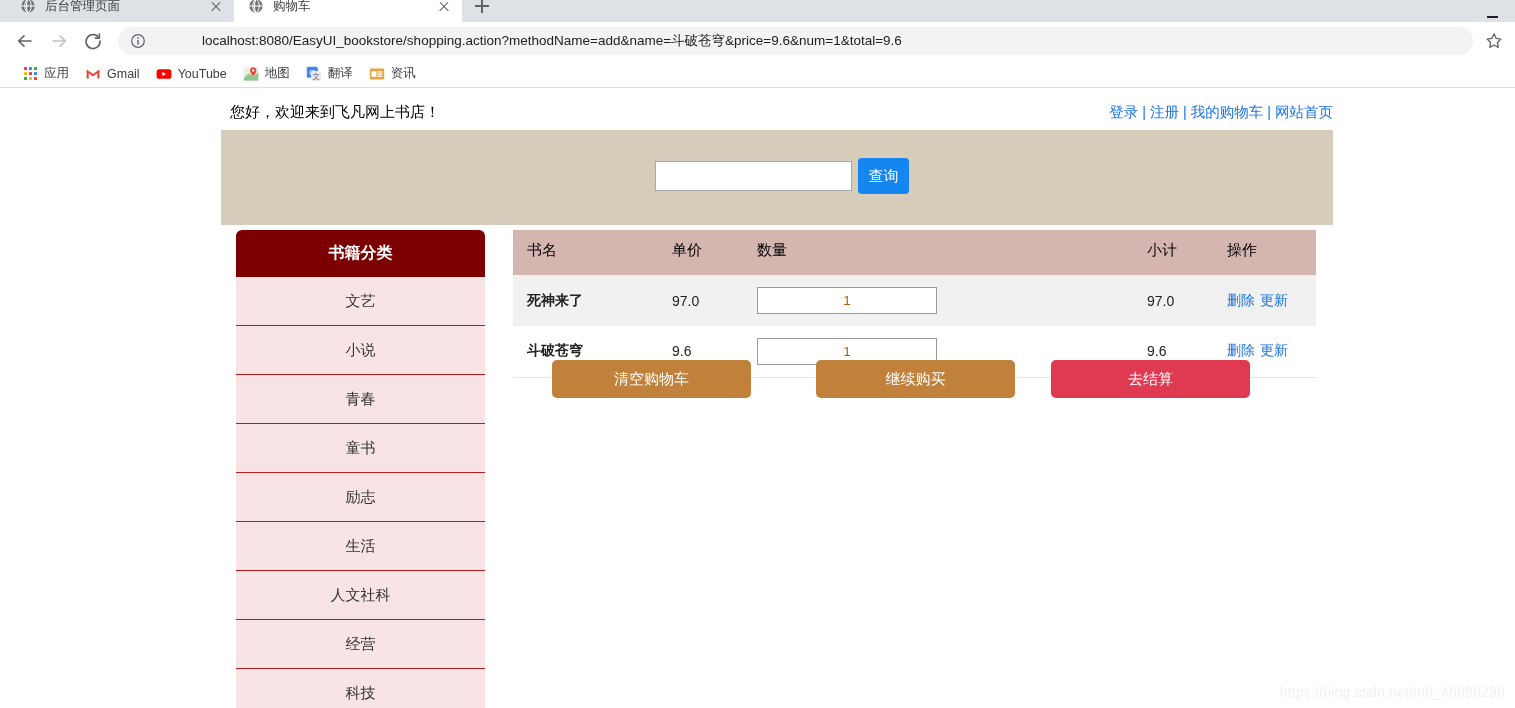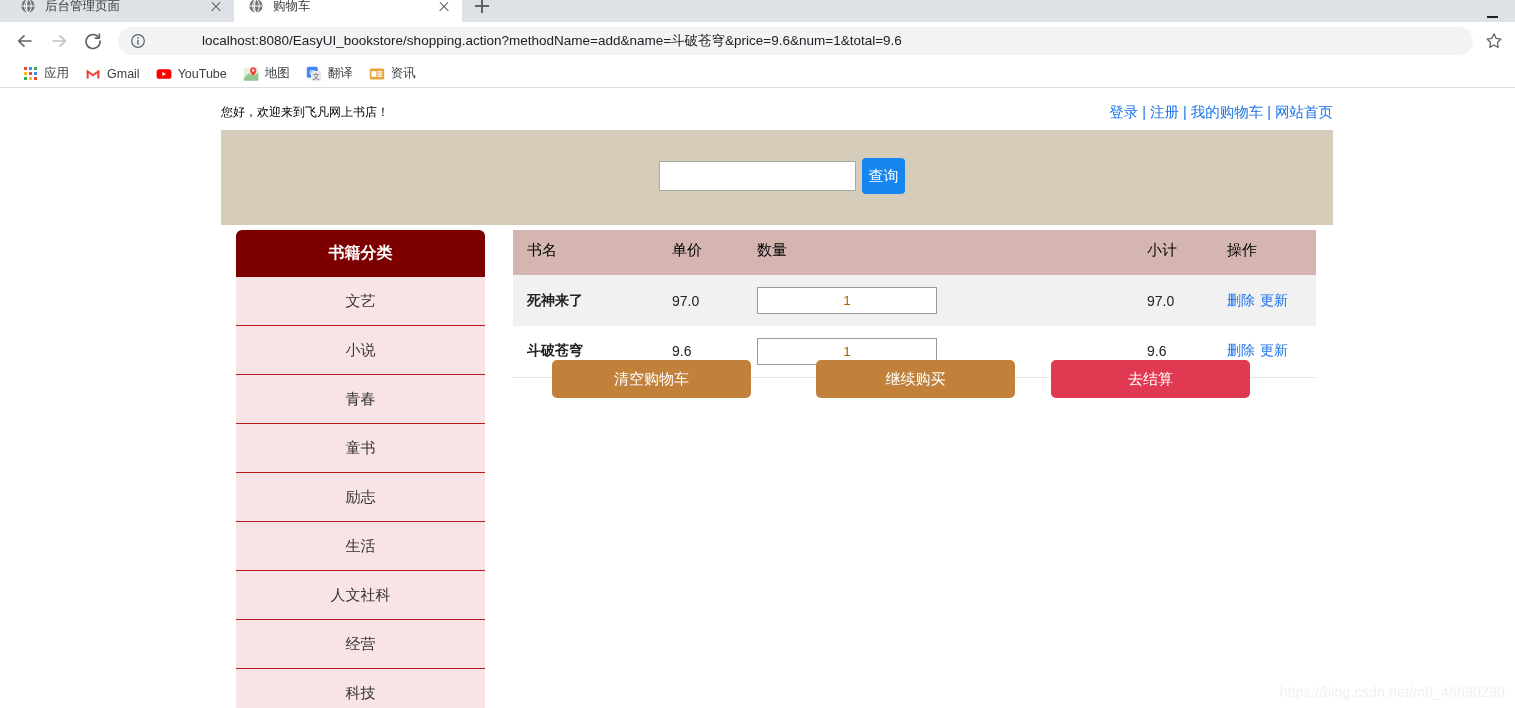--- a/index.html
+++ b/index.html
@@ -181,22 +181,23 @@
   .topbar {
     position: absolute;
     left: 221px; top: 0px;
     width: 1112px;
     height: 30px;
     display: flex;
     align-items: center;
     justify-content: space-between;
   }
   .welcome {
-    font-size: 12px;
+    font-size: 15px;
     color: #000000;
+    margin-left: 9px;
   }
   .navlinks {
     font-size: 14.5px;
     color: #1a73e8;
     white-space: nowrap;
   }
   .navlinks a { color: #1a73e8; text-decoration: none; }
   .navlinks .sep { color: #1a73e8; margin: 0 4px; }
 
   .searchband {
@@ -217,21 +218,21 @@
     width: 197px;
     height: 30px;
     background: #ffffff;
     border: 1px solid #a9a9a9;
     font-size: 14px;
     padding: 0 6px;
     outline: none;
     font-family: "Liberation Sans", sans-serif;
   }
   .searchbtn {
-    width: 43px;
+    width: 51px;
     height: 36px;
     margin-top: -3px;
     background: #1586f0;
     color: #ffffff;
     border: none;
     border-radius: 4px;
     font-size: 15px;
     margin-left: 6px;
     cursor: pointer;
     font-family: "Liberation Sans", sans-serif;

